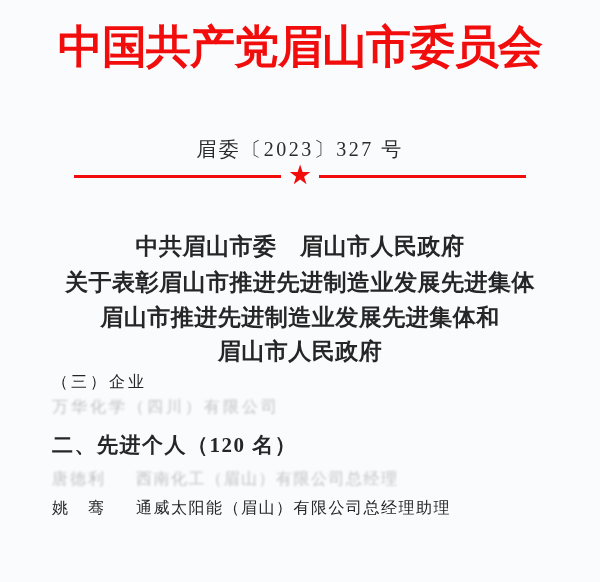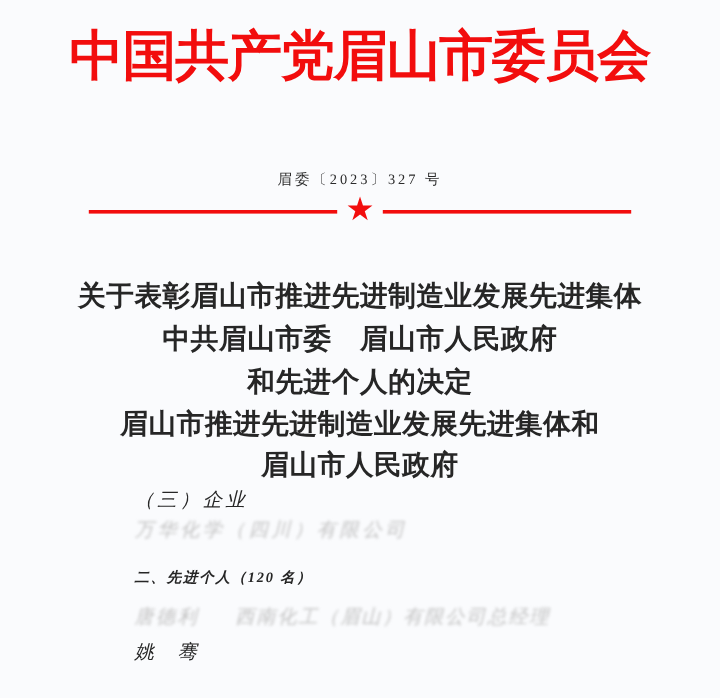--- a/index.html
+++ b/index.html
@@ -25,21 +25,21 @@
     font-weight: 700;
     letter-spacing: -1px;
     color: #f20d0d;
     white-space: nowrap;
   }
   .doc-number {
     margin-top: 62px;
     height: 22px;
     line-height: 22px;
     text-align: center;
-    font-size: 12px;
+    font-size: 20px;
     letter-spacing: 2.5px;
     color: #2b2b2b;
   }
   .divider {
     margin-top: 2px;
     height: 28px;
     padding: 0 74px;
     display: flex;
     align-items: center;
   }
@@ -64,33 +64,32 @@
     font-weight: 700;
     line-height: 36px;
     letter-spacing: 0.5px;
     white-space: nowrap;
   }
   .subtitle-block .title-line {
     line-height: 34px;
     font-family: Liberation Serif, serif;
   }
   .body-block {
-    padding-left: 112px;
+    padding-left: 52px;
     padding-right: 40px;
-    font-style: italic;
   }
   .body-line {
     font-size: 16px;
     line-height: 25px;
     letter-spacing: 3px;
     white-space: nowrap;
   }
   .section-individuals {
     margin-top: 13px;
-    font-size: 12px;
+    font-size: 21px;
     font-weight: 700;
     line-height: 26px;
     letter-spacing: 1.5px;
   }
   .person-row {
     display: flex;
     line-height: 26px;
     font-size: 16px;
     white-space: nowrap;
   }
@@ -122,23 +121,22 @@
 
   <div class="doc-number">眉委〔2023〕327 号</div>
 
   <div class="divider">
     <span class="line"></span>
     <span class="star">★</span>
     <span class="line"></span>
   </div>
 
   <div class="title-block">
+    <div class="title-line">中共眉山市委　眉山市人民政府</div>
     <div class="title-line">关于表彰眉山市推进先进制造业发展先进集体</div>
-    <div class="title-line">中共眉山市委　眉山市人民政府</div>
-    <div class="title-line">和先进个人的决定</div>
   </div>
 
   <div class="subtitle-block">
     <div class="title-line">眉山市推进先进制造业发展先进集体和</div>
     <div class="title-line">眉山市人民政府</div>
   </div>
 
   <div class="body-block">
 
     <div class="body-line">（三）企业</div>
@@ -148,17 +146,18 @@
 
     <div class="section-individuals">二、先进个人（120 名）</div>
 
     <div class="person-row first faded">
       <span class="person-name">唐德利</span>
       <span class="person-title">西南化工（眉山）有限公司总经理</span>
     </div>
 
     <div class="person-row second">
       <span class="person-name">姚　骞</span>
+      <span class="person-title">通威太阳能（眉山）有限公司总经理助理</span>
     </div>
 
   </div>
 
 </div>
 
 </body></html>

